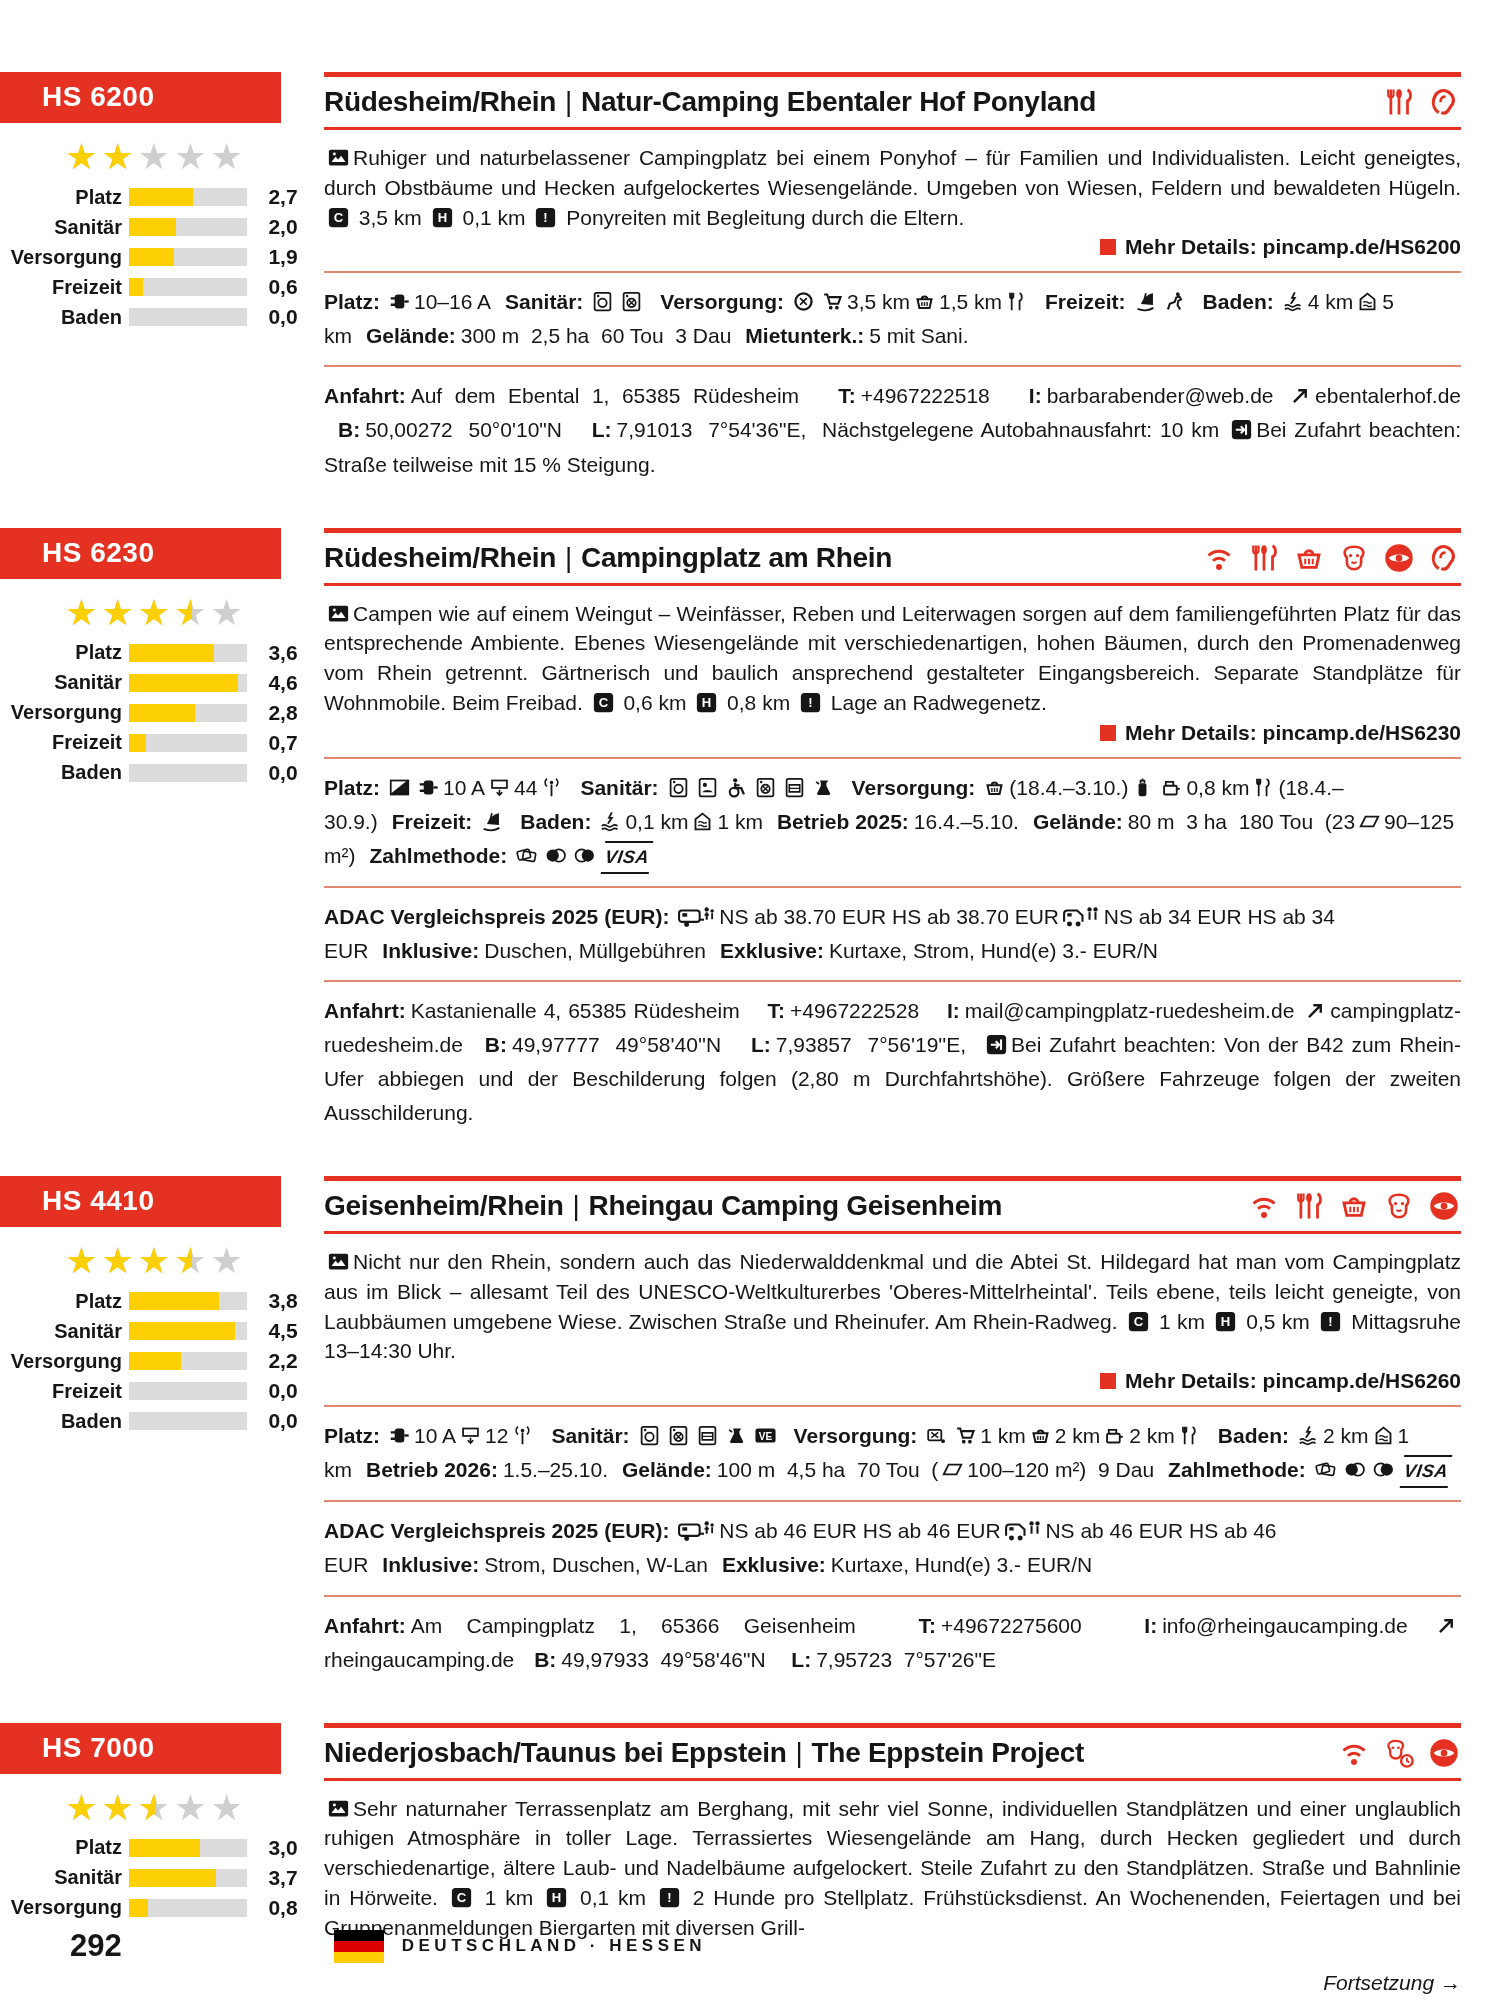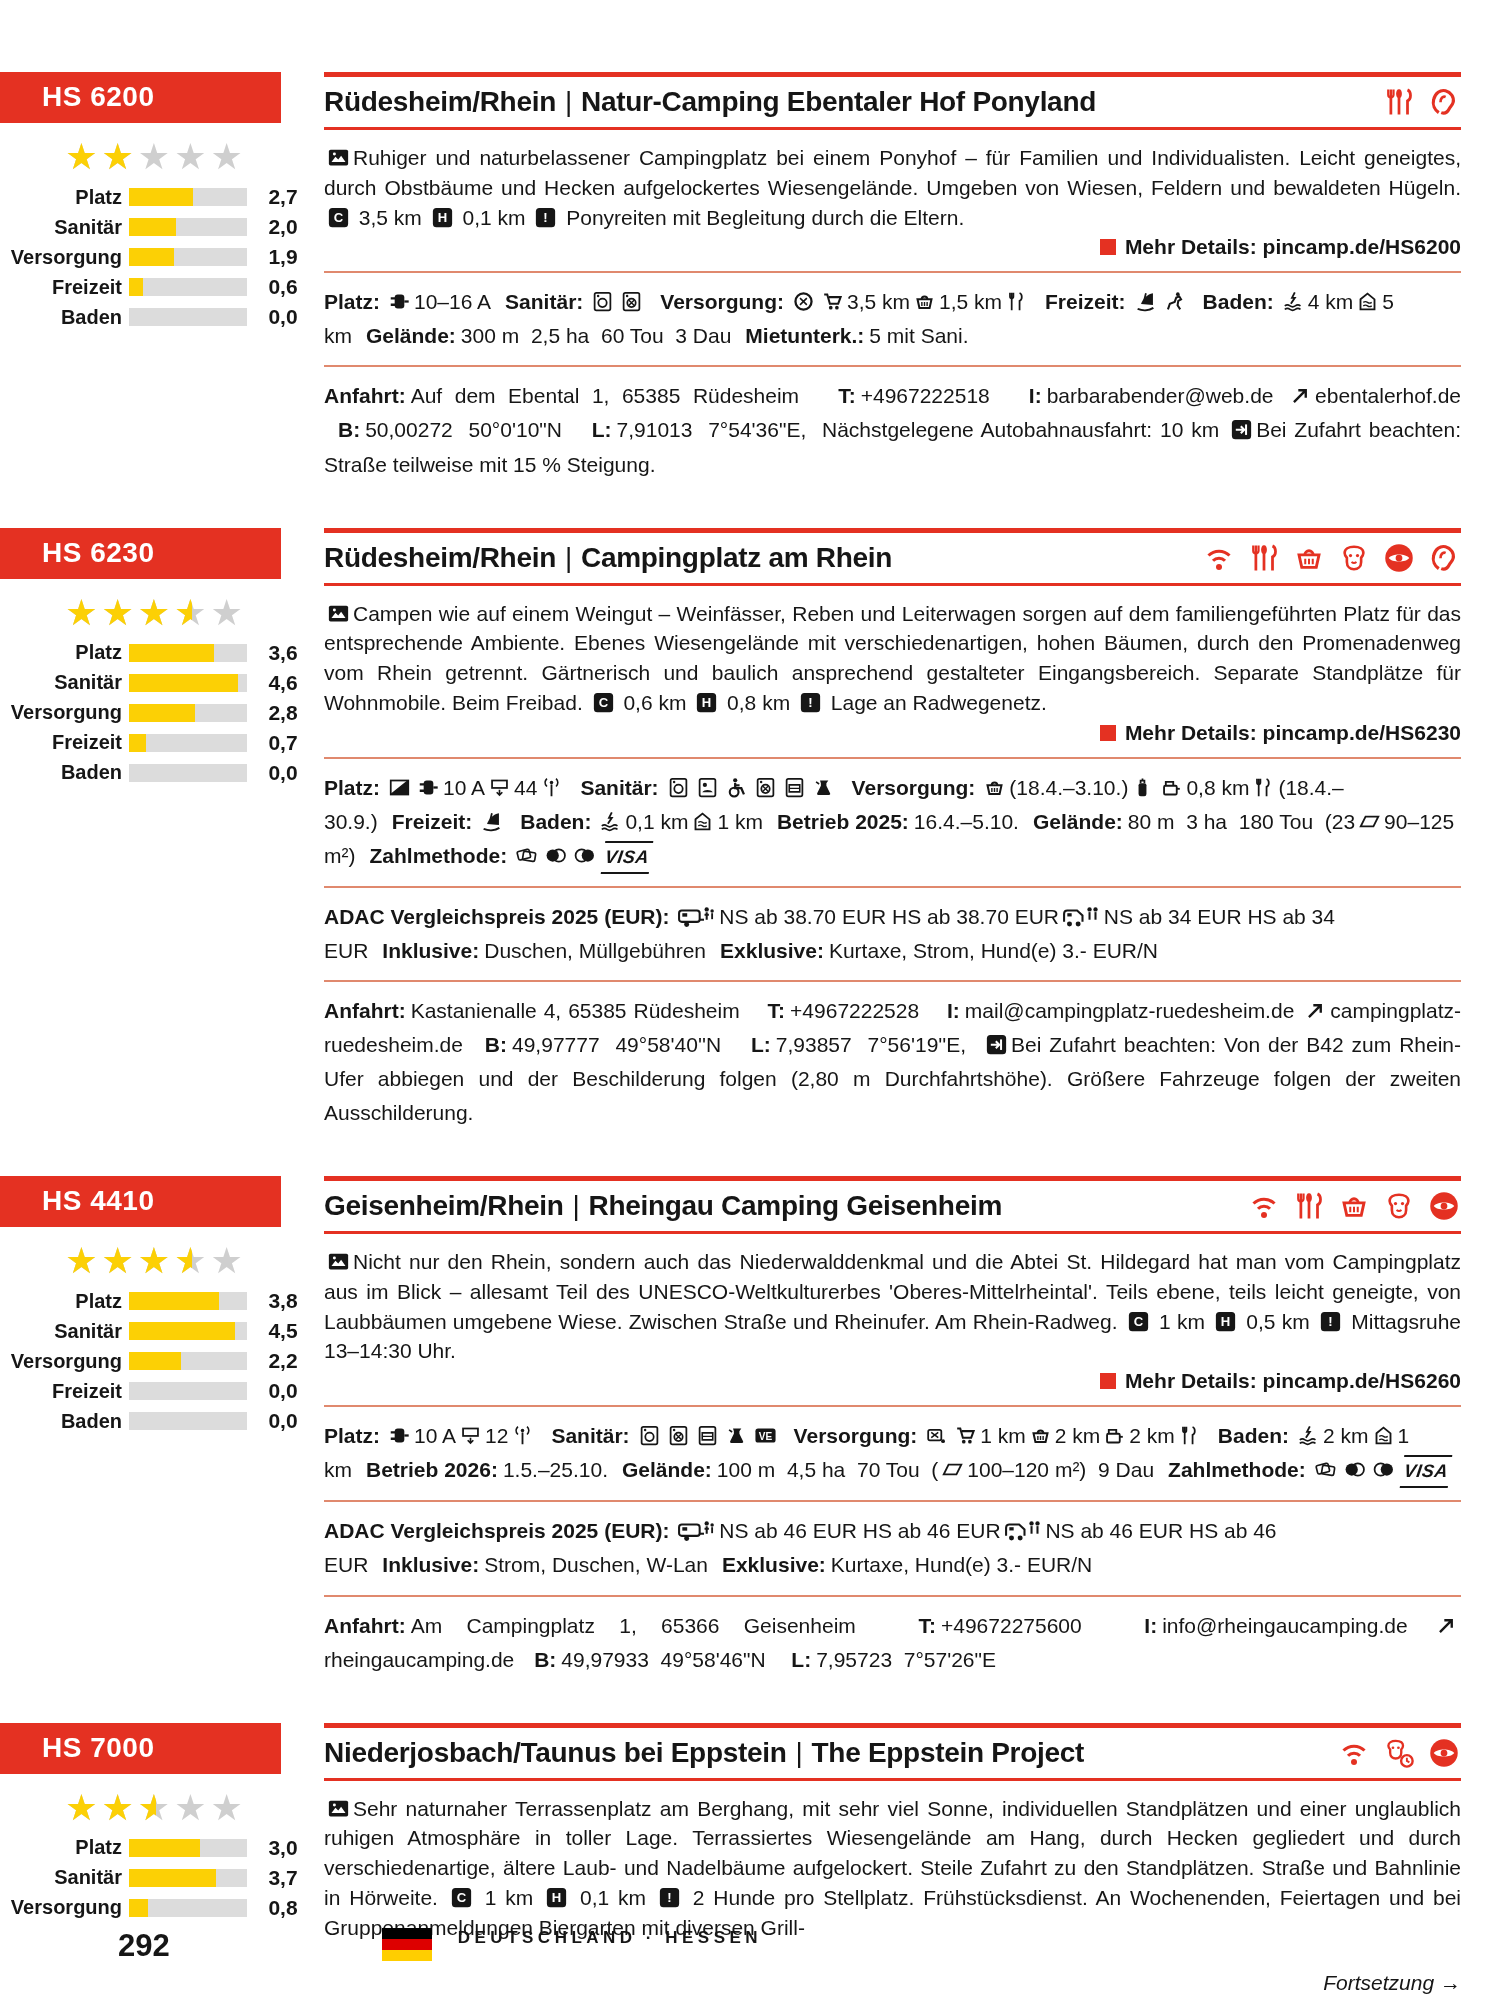--- a/index.html
+++ b/index.html
@@ -53,25 +53,25 @@
   .tok-l { text-decoration:none; color:#161616; }
   .ic { display:inline-block; height:21px; margin:0 4px; vertical-align:-3px; }
   .ic svg { height:100%; width:auto; display:block; }
   .price .ic { height:26px; vertical-align:-6px; }
   .visa { font-style:italic; font-weight:700; font-size:18px; letter-spacing:.5px;
           border-top:2px solid #161616; border-bottom:2px solid #161616;
           display:inline-block; transform:skewX(-8deg); padding:0 2px; margin:0 4px; }
   .cont { text-align:right; font-style:italic; font-size:21px; margin-top:28px; }
 
   .footer { position:absolute; left:0; bottom:36px; width:100%；;
-            display:flex; align-items:flex-start;padding-left:48px; }
+            display:flex; align-items:center; }
   .pagenum { font-size:31px; font-weight:700; margin-left:70px; }
   .flag { margin-left:212px; width:50px; border:0; }
   .flag div { height:11px; }
-  .region { margin-left:26px; font-size:17px; font-weight:700; letter-spacing:4.5px; }
+  .region { margin-left:18px; font-size:17px; font-weight:700; letter-spacing:4.5px; }
 </style>
 </head>
 <body style="--red: #e43122; --yellow: #fcd005;">
 
 <div class="page">
   <div id="entries">
       <div class="entry">
         <div class="lcol">
           <div class="badge">HS 6200</div>
           <div class="stars"><span class="starwrap"><span class="starbase">★★★★★</span><span class="starfill" style="width:40%">★★★★★</span></span></div>

